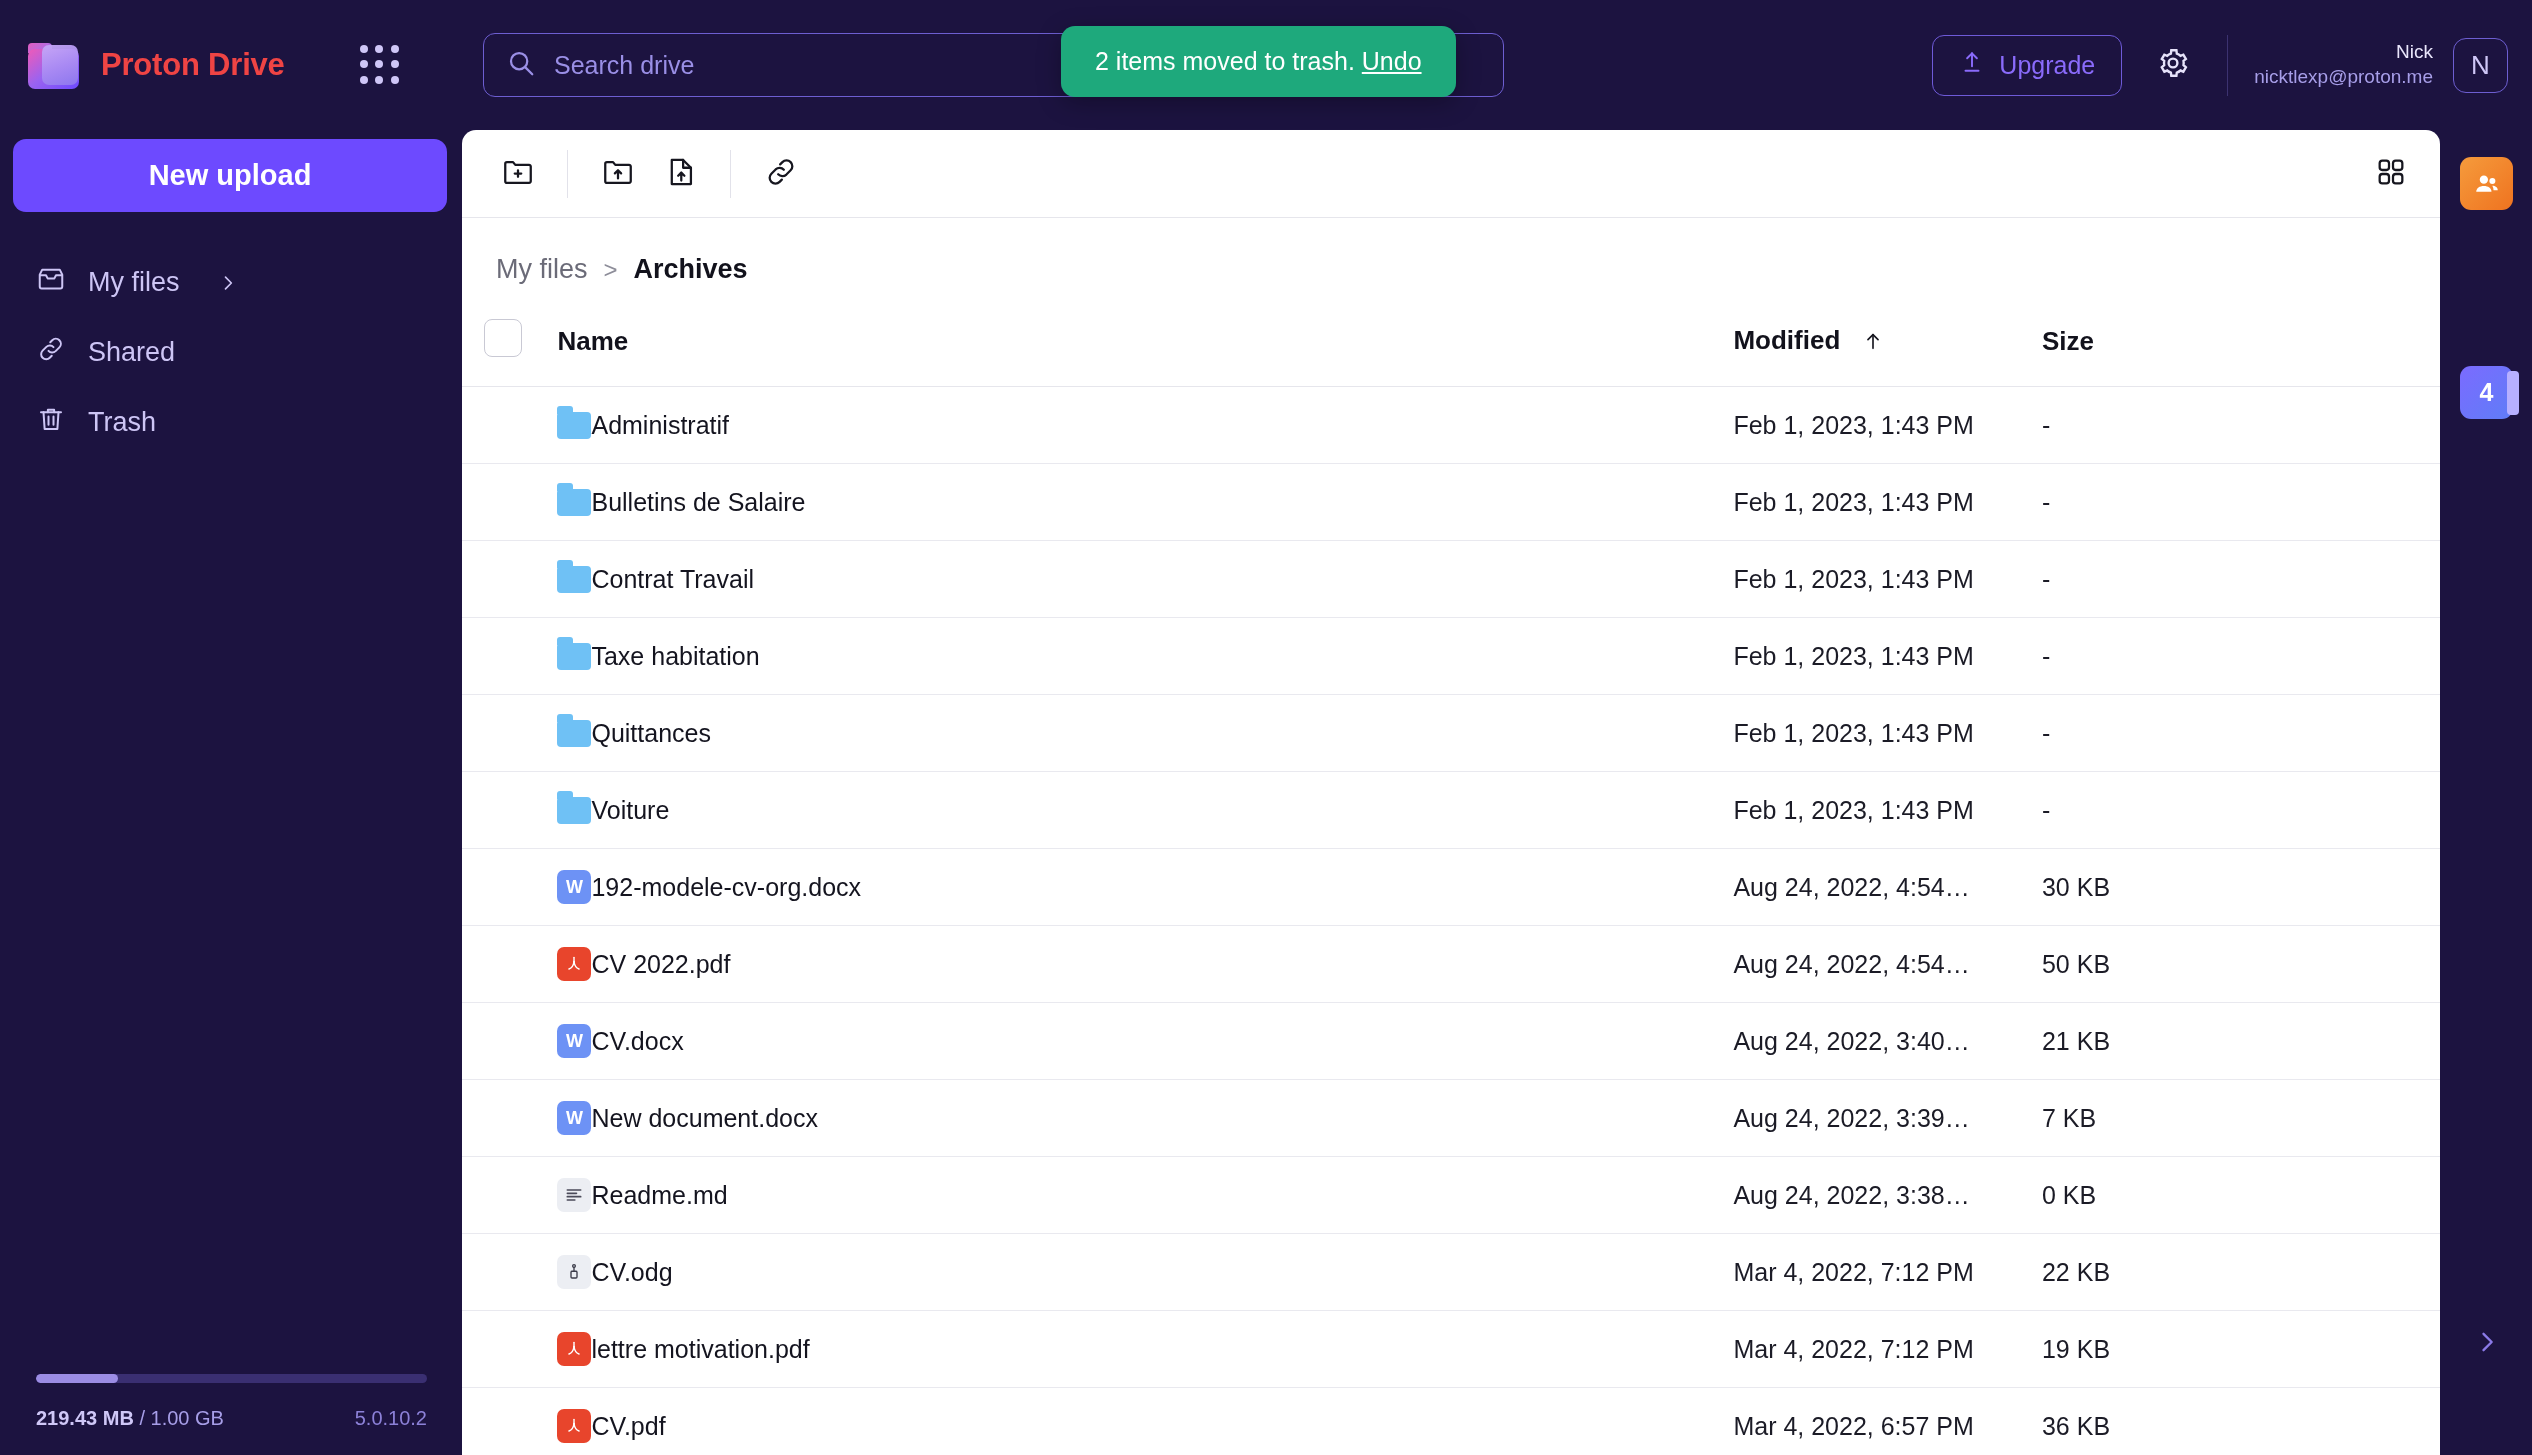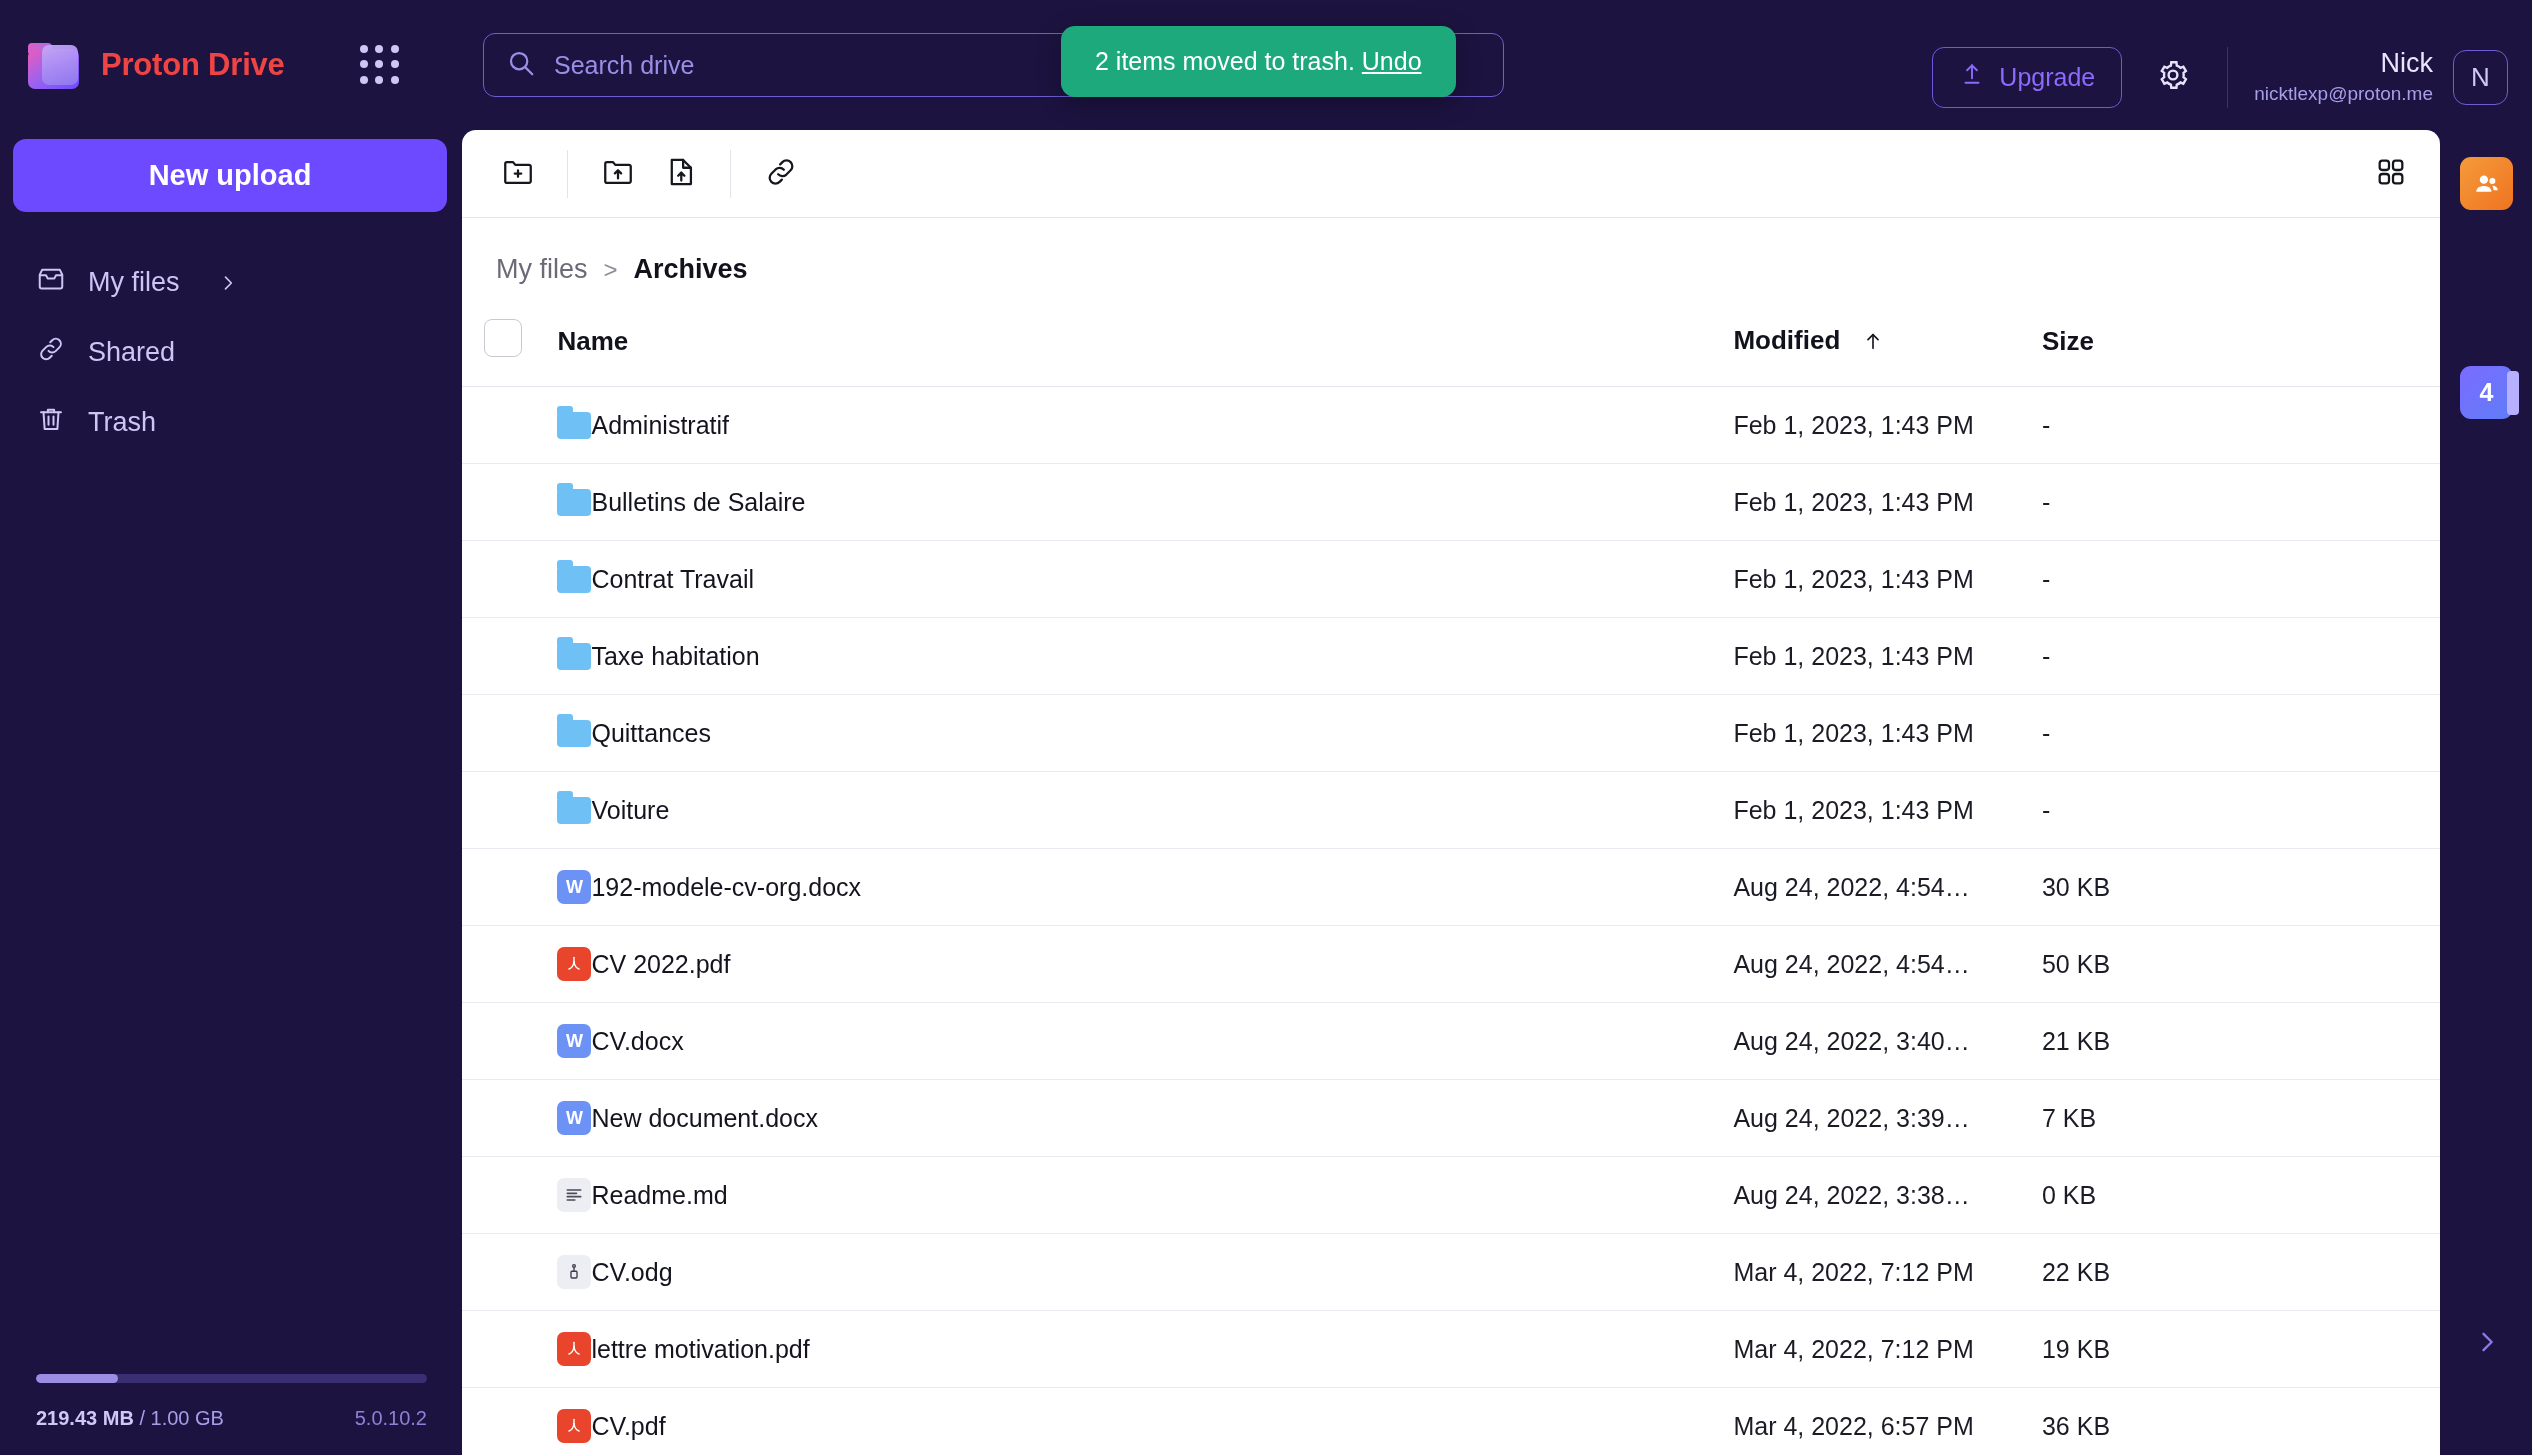--- a/index.html
+++ b/index.html
@@ -73,38 +73,38 @@
   }
   .searchbox svg { flex: none; }
   .searchbox input {
     border: none; outline: none; background: transparent;
     color: #a79df0; font-size: 25px; margin-left: 18px;
     font-family: "Liberation Sans", sans-serif; width: 100%;
   }
   .searchbox input::placeholder { color: #9a8fe6; }
 
   .topright {
-    position: absolute; right: 24px; top: 12px; height: 130px;
+    position: absolute; right: 24px; top: 0; height: 130px;
     display: flex; align-items: center; gap: 0px;
   }
   .upgrade-btn {
     display: flex; align-items: center; gap: 14px;
     border: 1px solid #6e5ad8; border-radius: 12px;
     height: 61px; padding: 0 26px;
     color: #8a6bfb; font-size: 25px; cursor: pointer;
     background: transparent;
   }
   .gear-btn {
     width: 57px; height: 57px; margin-left: 22px;
     display: flex; align-items: center; justify-content: center;
     cursor: pointer;
   }
   .vdivider { width: 1px; height: 61px; background: #3c3270; margin: 0 26px; }
   .user-meta { text-align: right; margin-right: 20px; }
-  .user-name { color: #e9e6fb; font-size: 27px; line-height: 1.1; }
+  .user-name { color: #e9e6fb; font-size: 19px; line-height: 1.1; }
   .user-mail { color: #a79ee8; font-size: 19px; margin-top: 4px; }
   .avatar {
     width: 55px; height: 55px; border-radius: 13px;
     border: 1px solid #6d5ed1;
     display: flex; align-items: center; justify-content: center;
     color: #cfc7f7; font-size: 26px; cursor: pointer;
   }
 
   
   .toast {

